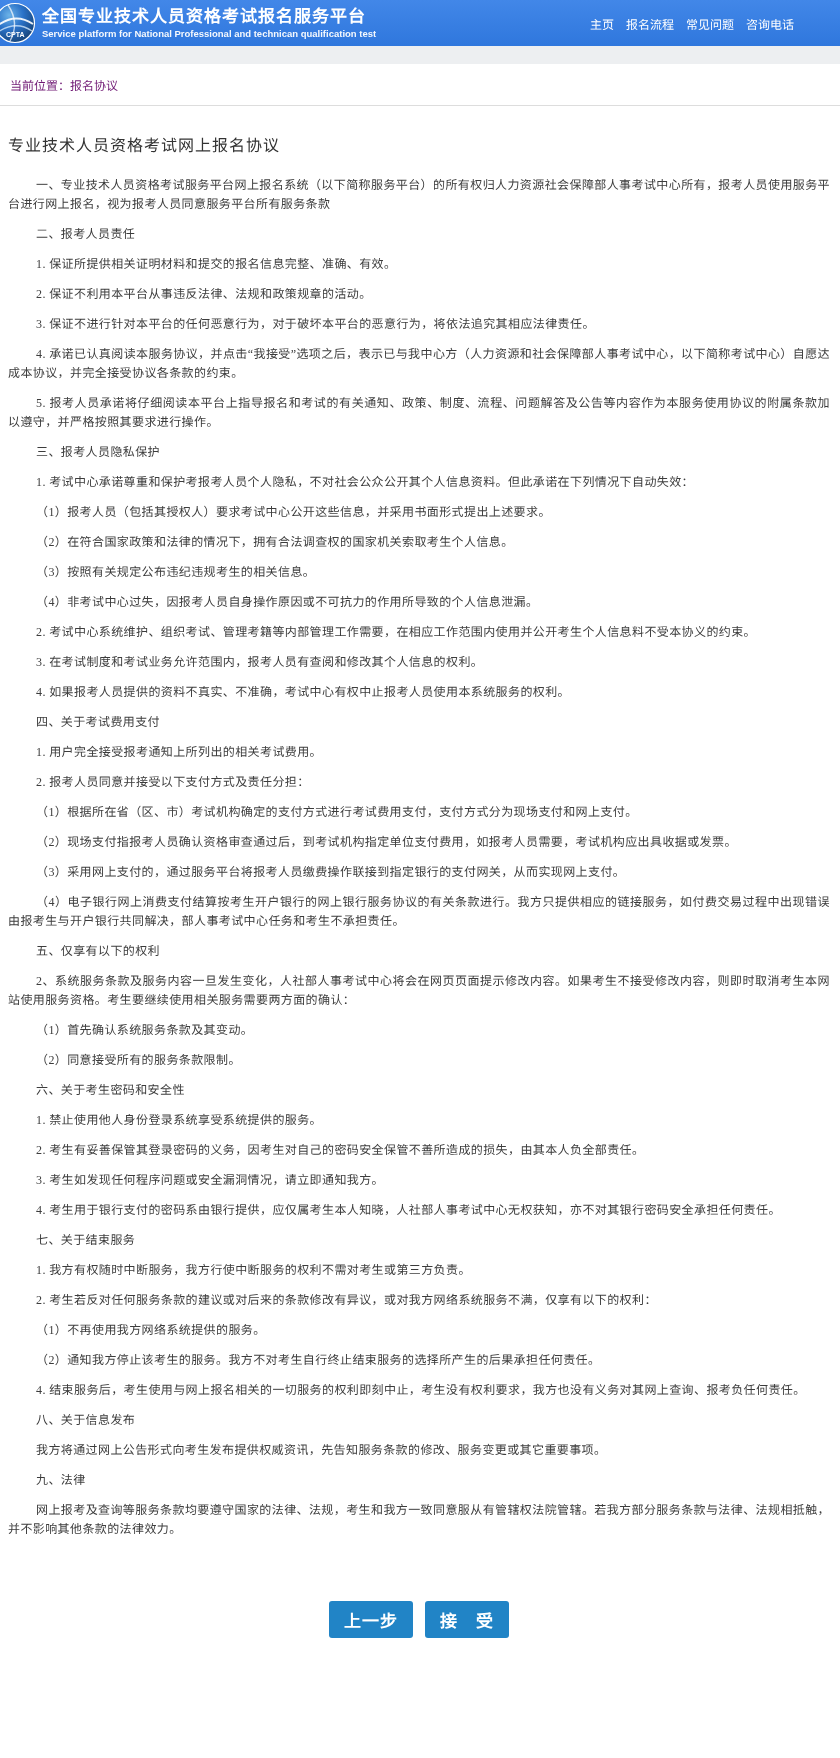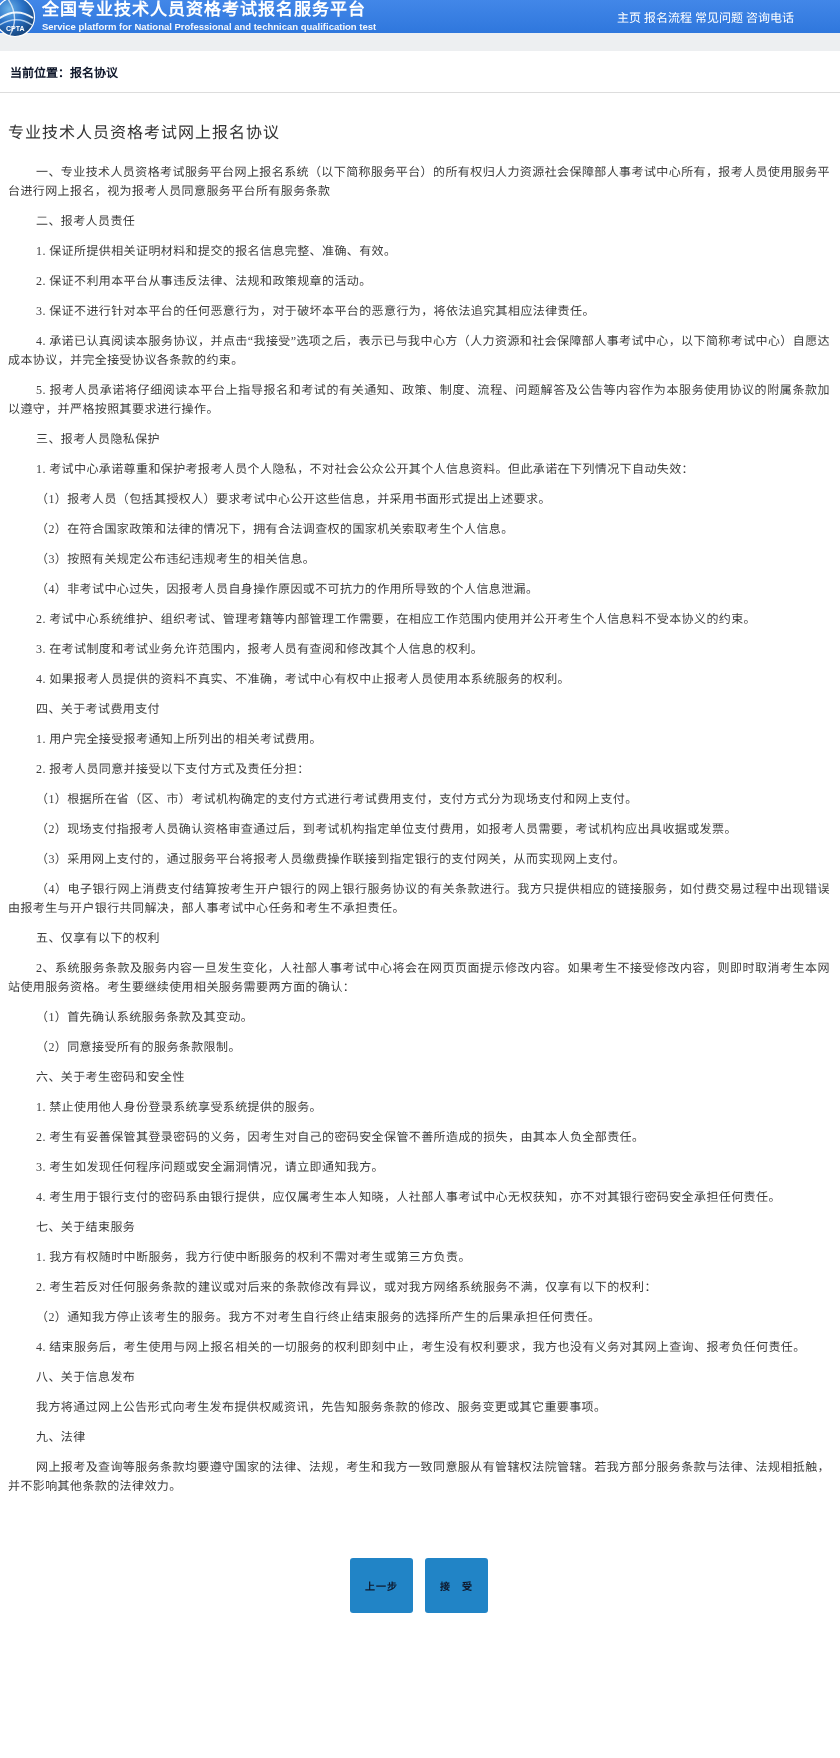--- a/index.html
+++ b/index.html
@@ -7,21 +7,21 @@
     width: 840px;
     min-height: 1758px;
     margin: 0 auto;
     background: #ffffff;
     font-family: "Liberation Sans", sans-serif;
     position: relative;
     overflow: hidden;
   }
   
   .header {
-    height: 33px;
+    height: 46px;
     background: linear-gradient(#4287e8, #2f77dd);
     display: flex;
     align-items: center;
     position: relative;
   }
   .logo {
     width: 42px; height: 42px;
     margin-left: -6px;
     flex: 0 0 auto;
   }
@@ -35,41 +35,41 @@
   .header-subtitle {
     font-size: 9.5px;
     font-weight: bold;
     line-height: 13px;
     opacity: 0.95;
   }
   .nav {
     margin-left: auto;
     padding-right: 46px;
     display: flex;
-    gap: 3px;
+    gap: 12px;
     align-items: flex-end;
   }
   .nav-link {
     color: #ffffff;
     font-size: 12px;
     text-decoration: none;
     cursor: pointer;
     white-space: nowrap;
   }
   
   .gray-strip { height: 18px; background: #edeff1; }
   .breadcrumb-bar {
     background: #ffffff;
     padding: 12px 10px 11px 10px;
     border-bottom: 1px solid #dddddd;
   }
   .breadcrumb {
     font-size: 12px;
-    font-weight: bold;
-    color: #0f172a;
+    font-weight: normal;
+    color: #701a75;
   }
   
   .content {
     padding: 10px 10px 0 8px;
     color: #3c3c3c;
     font-family: "Liberation Serif", serif;
   }
   .agreement-title {
     font-size: 16px;
     font-weight: normal;
@@ -88,27 +88,27 @@
   
   .button-row {
     display: flex;
     justify-content: center;
     gap: 12px;
     margin-top: 62px;
     padding-bottom: 20px;
   }
   .btn {
     background: #2184c6;
-    color: #0f172a;
+    color: #ffffff;
     border: none;
     border-radius: 3px;
     font-family: "Liberation Sans", sans-serif;
-    font-size: 10px;
+    font-size: 17px;
     font-weight: bold;
-    padding: 20px 15px;
+    padding: 6px 15px;
     cursor: pointer;
     letter-spacing: 1px;
   }
 </style>
 </head>
 <body>
 
 <div class="page">
 
   <div class="header">
@@ -216,20 +216,21 @@
         <p class="para">3. 考生如发现任何程序问题或安全漏洞情况，请立即通知我方。</p>
 
         <p class="para">4. 考生用于银行支付的密码系由银行提供，应仅属考生本人知晓，人社部人事考试中心无权获知，亦不对其银行密码安全承担任何责任。</p>
 
         <p class="para">七、关于结束服务</p>
 
         <p class="para">1. 我方有权随时中断服务，我方行使中断服务的权利不需对考生或第三方负责。</p>
 
         <p class="para">2. 考生若反对任何服务条款的建议或对后来的条款修改有异议，或对我方网络系统服务不满，仅享有以下的权利：</p>
 
+        <p class="para">（1）不再使用我方网络系统提供的服务。</p>
 
         <p class="para">（2）通知我方停止该考生的服务。我方不对考生自行终止结束服务的选择所产生的后果承担任何责任。</p>
 
 
         <p class="para">4. 结束服务后，考生使用与网上报名相关的一切服务的权利即刻中止，考生没有权利要求，我方也没有义务对其网上查询、报考负任何责任。</p>
 
         <p class="para">八、关于信息发布</p>
 
         <p class="para">我方将通过网上公告形式向考生发布提供权威资讯，先告知服务条款的修改、服务变更或其它重要事项。</p>
 

